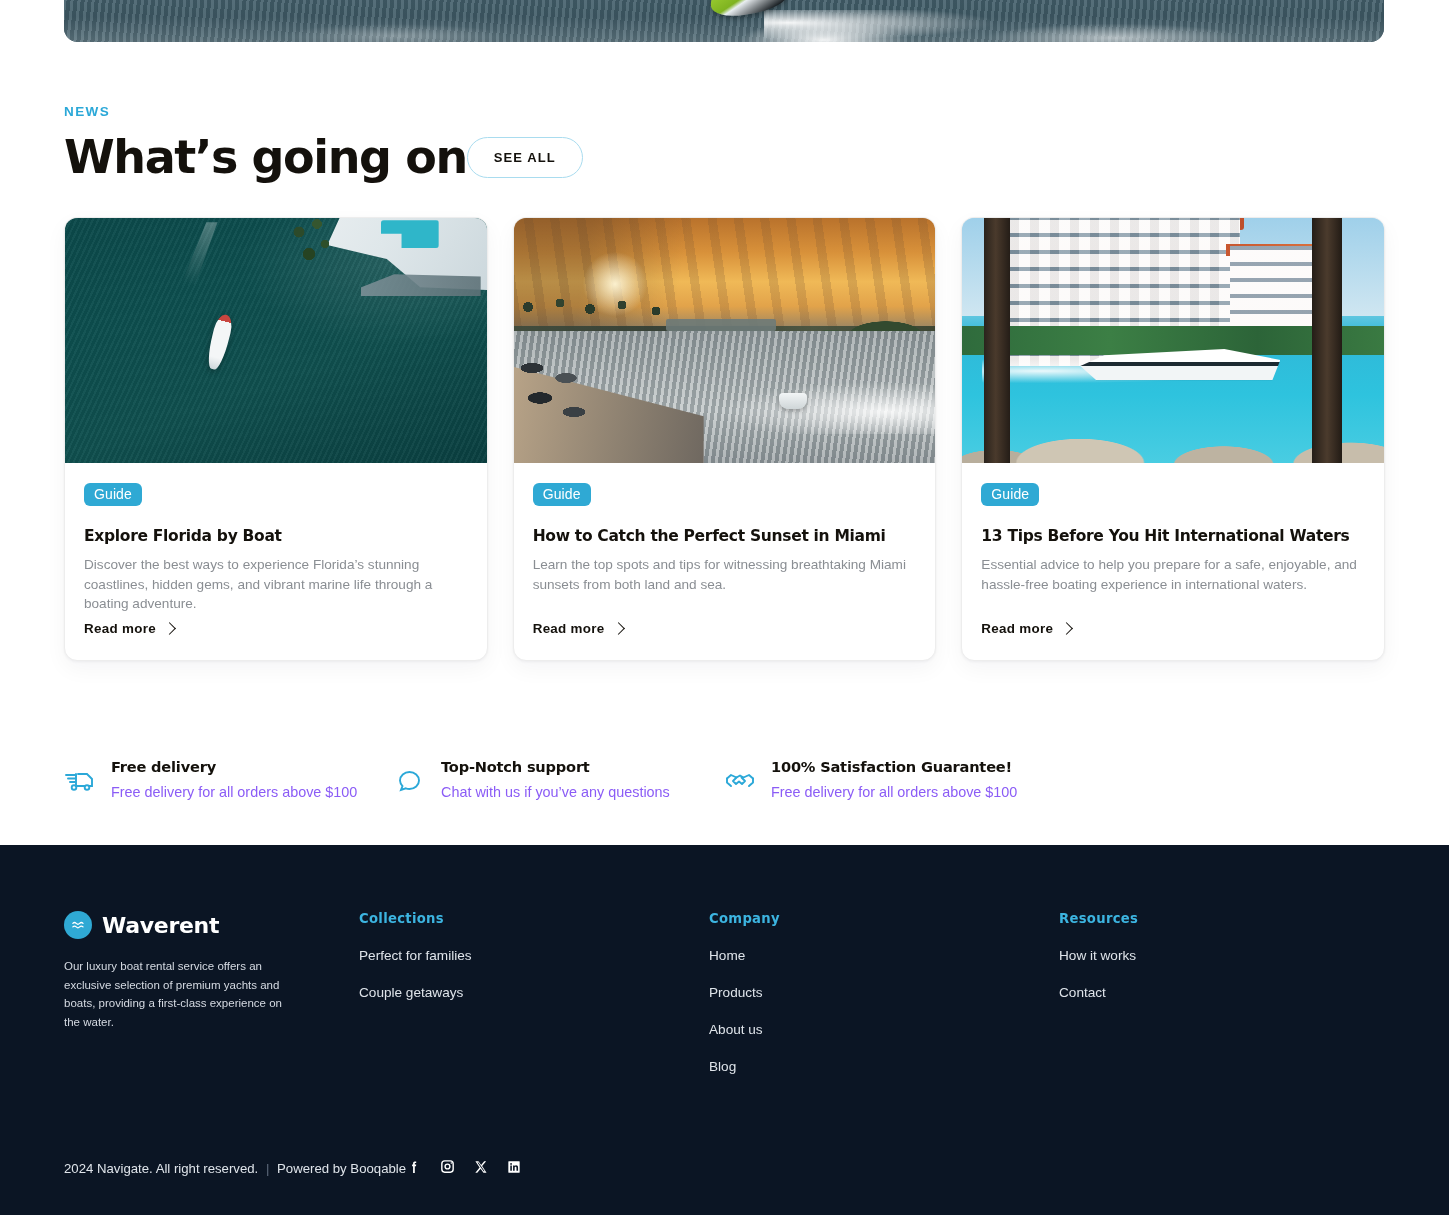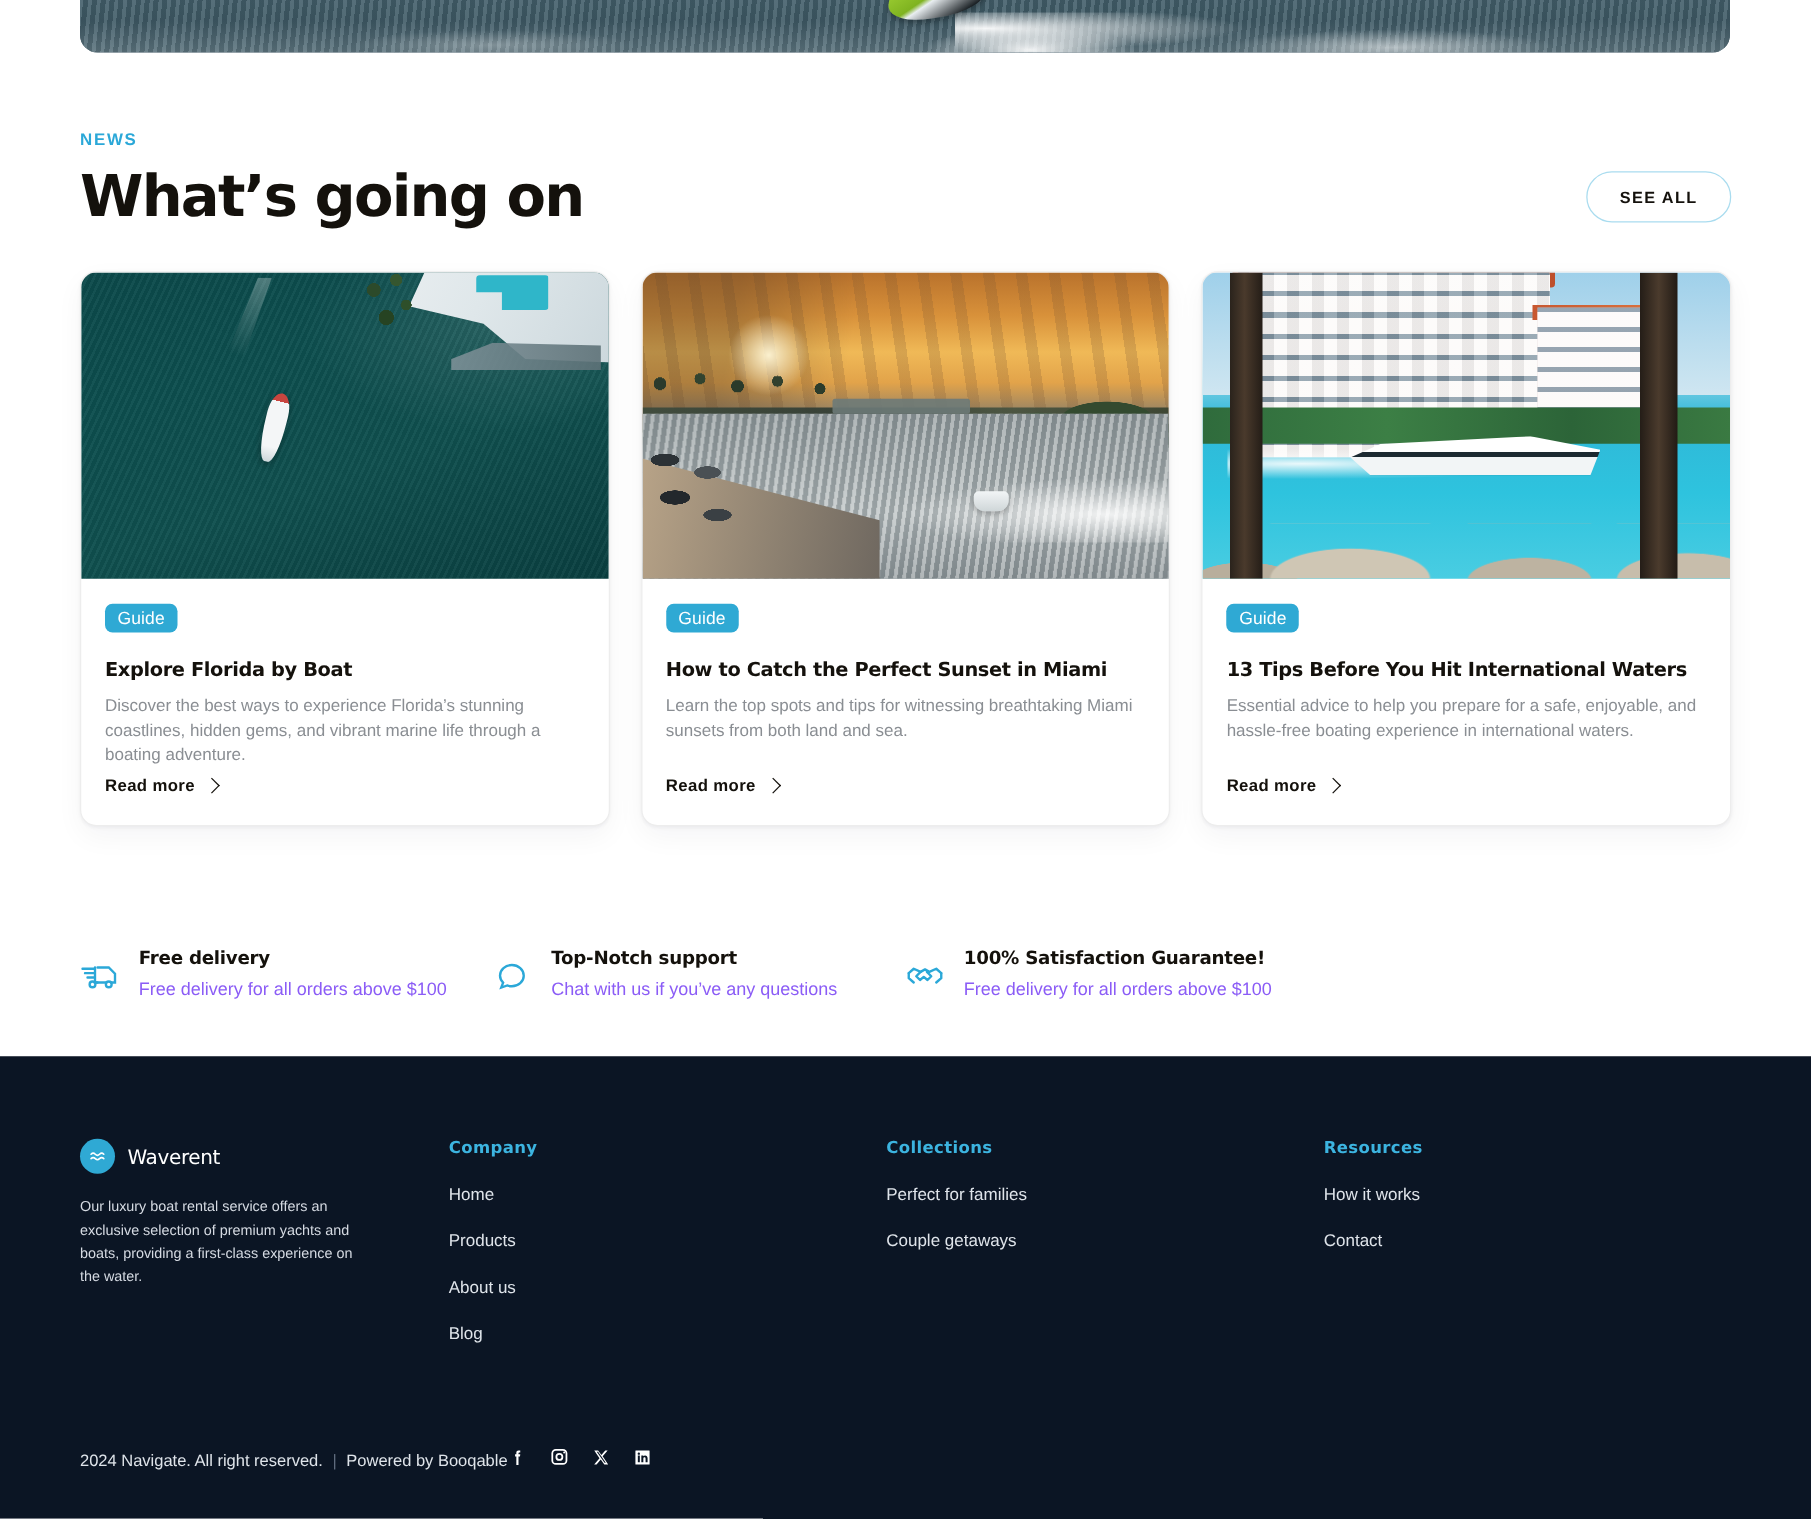--- a/index.html
+++ b/index.html
@@ -43,21 +43,21 @@
   
   .news { position: absolute; left: 0; top: 46px; width: 1449px; }
   .news-inner { margin: 0 64px; }
 
   .eyebrow {
     color: #2ba8d8; font-size: 13.5px; font-weight: 700;
     letter-spacing: 1.4px; text-transform: uppercase;
     padding-top: 58px;
   }
   .head-row {
-    display: flex; align-items: center; justify-content: space-between;
+    display: flex; align-items: center; 
     margin-top: 14px;
   }
   .section-title {
     font-size: 46px; line-height: 1.05; font-weight: 700;
     letter-spacing: -1.4px; color: #14110c;
     font-family: "DejaVu Sans", sans-serif;
   }
   .see-all {
     border: 1.4px solid #a9dcef; background: #fff;
     border-radius: 999px; padding: 12px 26px;
@@ -301,21 +301,21 @@
   .f-cols {
     display: grid;
     grid-template-columns: 295px 350px 350px auto;
     padding-top: 66px;
   }
   .brand-row { display: flex; align-items: center; gap: 10px; }
   .logo-mark {
     width: 28px; height: 28px; border-radius: 50%;
     background: #2fa9d4; display: flex; align-items: center; justify-content: center;
   }
-  .brand-name { font-size: 16px; font-weight: 400; letter-spacing: -.3px;
+  .brand-name { font-size: 22px; font-weight: 700; letter-spacing: -.3px;
                 font-family: "DejaVu Sans", sans-serif; }
   .brand-desc {
     margin-top: 18px; font-size: 11.5px; line-height: 1.62; color: #d5dae2; max-width: 225px;
   }
   .col-head {
     font-size: 13.2px; font-weight: 700; color: #3cb4e0; letter-spacing: .3px;
     font-family: "DejaVu Sans", sans-serif;
   }
   .col-link {
     display: block; font-size: 13.6px; color: #dfe4ea;
@@ -484,31 +484,31 @@
                 <path d="M4 9c1.6-1.6 3.2-1.6 4.8 0s3.2 1.6 4.8 0 3.2-1.6 4.8 0"></path>
                 <path d="M4 14c1.6-1.6 3.2-1.6 4.8 0s3.2 1.6 4.8 0 3.2-1.6 4.8 0"></path>
               </svg>
             </span>
             <span class="brand-name">Waverent</span>
           </div>
           <p class="brand-desc">Our luxury boat rental service offers an exclusive selection of premium yachts and boats, providing a first-class experience on the water.</p>
         </div>
 
         <div>
+          <div class="col-head">Collections</div>
+          <a class="col-link">Perfect for families</a>
+          <a class="col-link">Couple getaways</a>
+        </div>
+
+        <div>
           <div class="col-head">Company</div>
           <a class="col-link">Home</a>
           <a class="col-link">Products</a>
           <a class="col-link">About us</a>
           <a class="col-link">Blog</a>
-        </div>
-
-        <div>
-          <div class="col-head">Collections</div>
-          <a class="col-link">Perfect for families</a>
-          <a class="col-link">Couple getaways</a>
         </div>
 
         <div>
           <div class="col-head">Resources</div>
           <a class="col-link">How it works</a>
           <a class="col-link">Contact</a>
         </div>
 
       </div>
 

